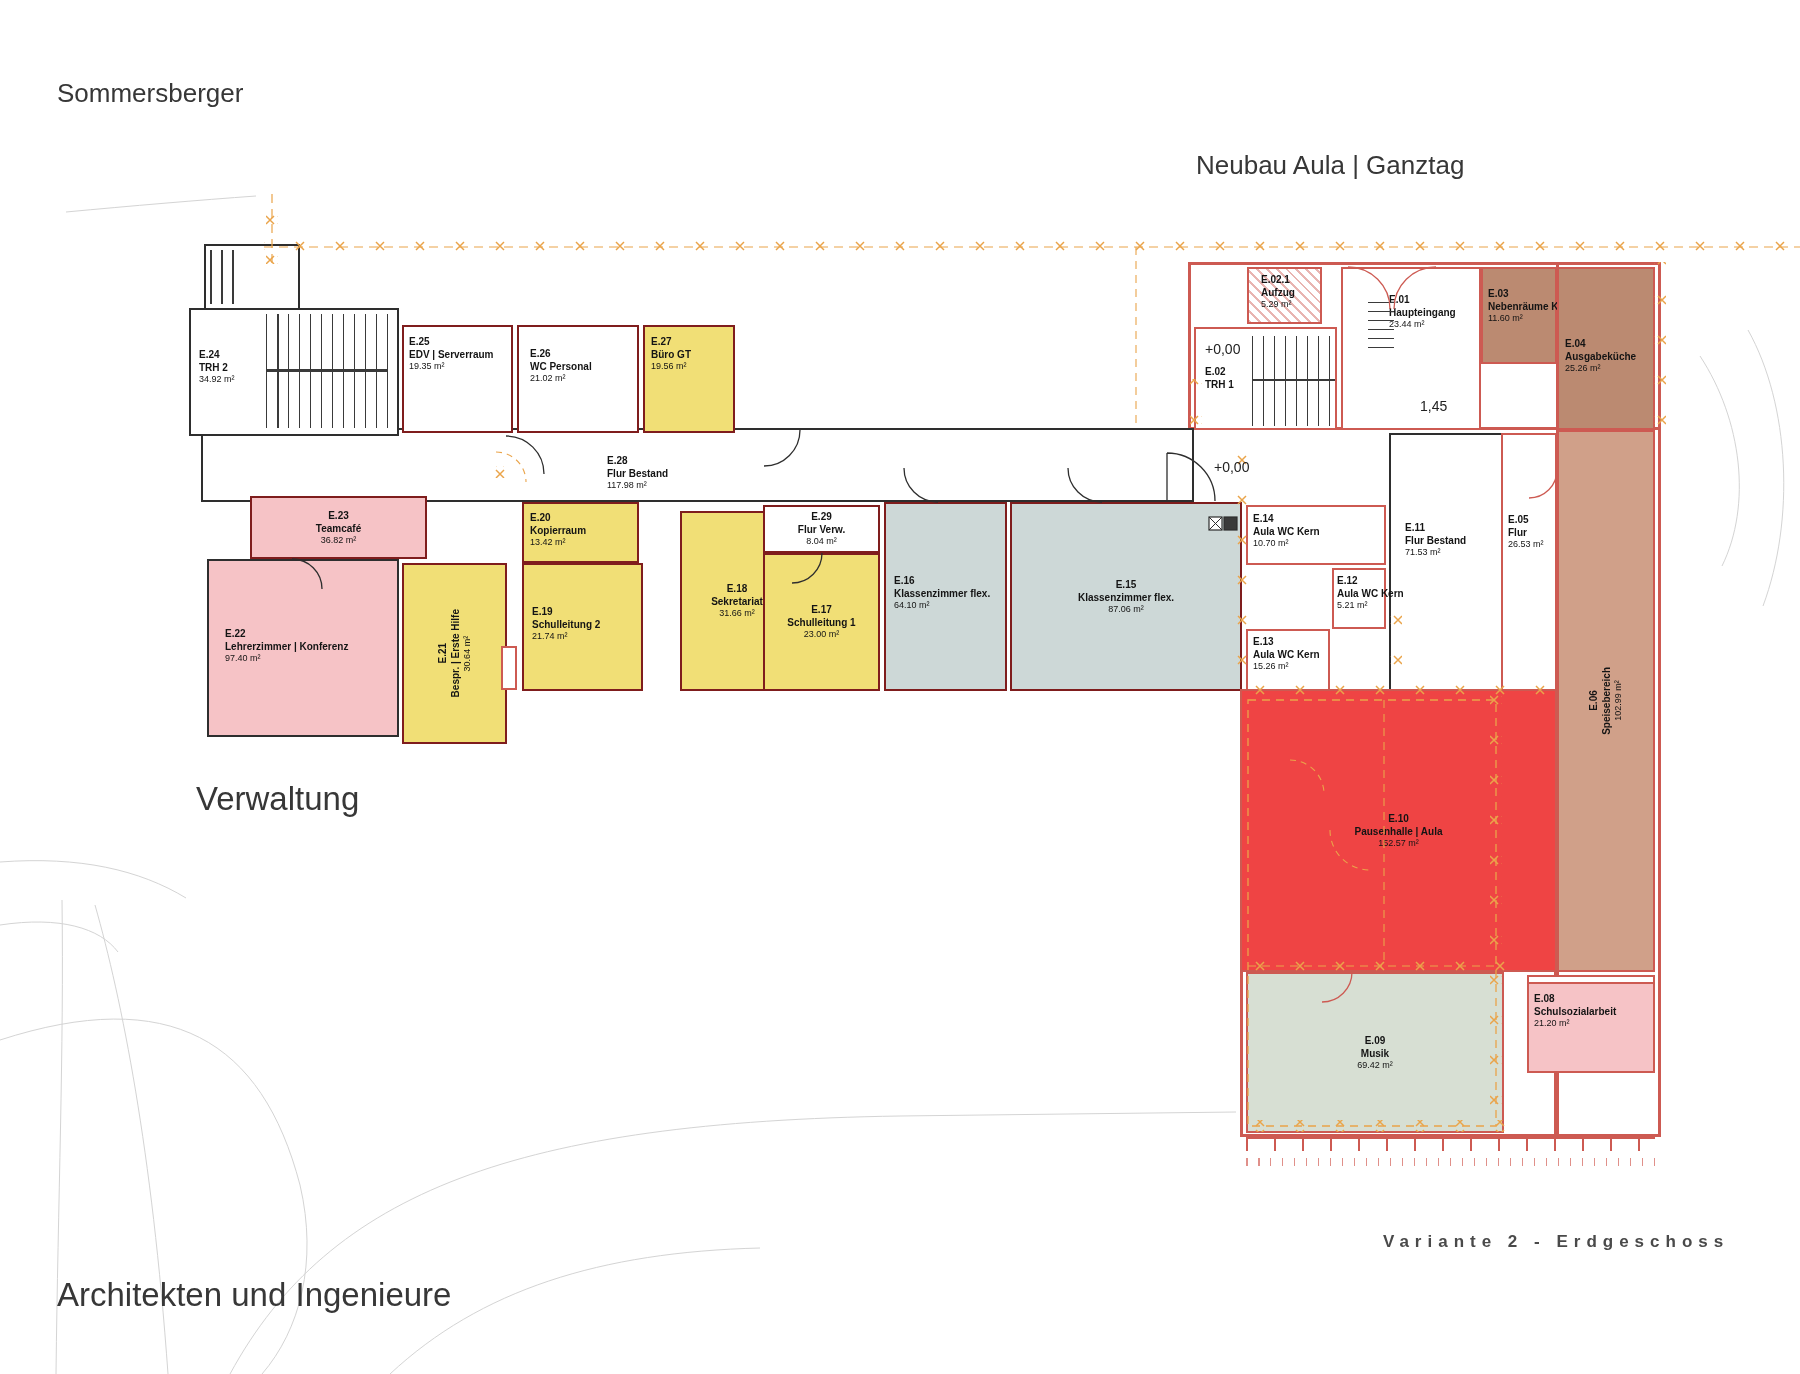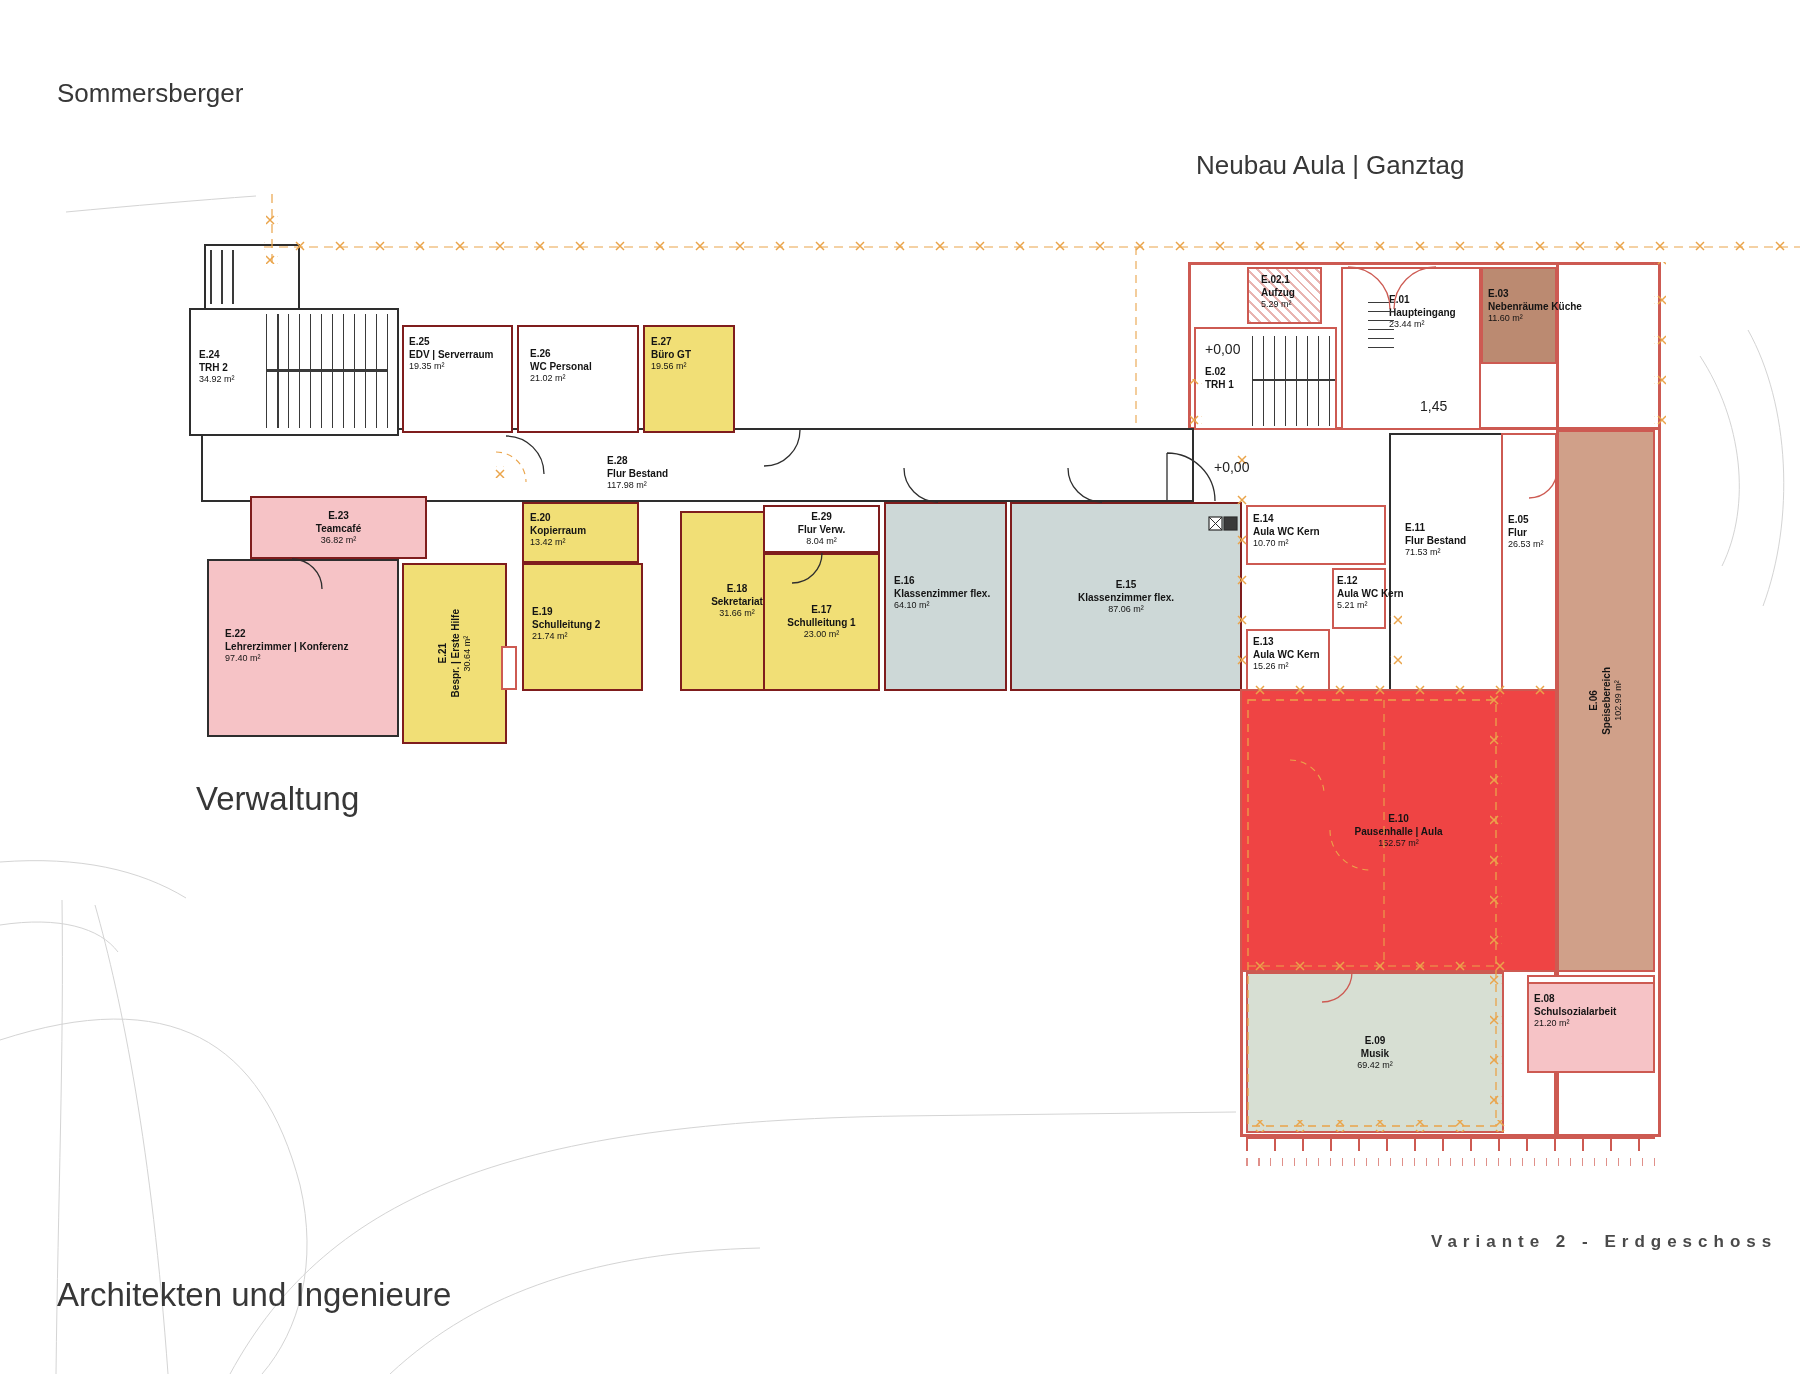--- a/index.html
+++ b/index.html
@@ -32,21 +32,21 @@
   .center .lbl { position:static; }
   .vert .lbl { writing-mode:vertical-rl; transform:rotate(180deg); }
 
   .stairs { position:absolute; background:repeating-linear-gradient(90deg,#3a3a3a 0 1.5px,transparent 1.5px 11px); }
   .stairs-h { position:absolute; background:repeating-linear-gradient(0deg,#3a3a3a 0 1.5px,transparent 1.5px 9px); }
   .stairmid { position:absolute; background:#3a3a3a; }
 
   .title { position:absolute; color:#373737; }
   .t-big { font-size:26px; }
   .t-mid { font-size:33px; }
-  .t-variant { font-size:17px; letter-spacing:6px; color:#4a4a4a; font-weight:bold;margin-left:48px; }
+  .t-variant { font-size:17px; letter-spacing:6px; color:#4a4a4a; font-weight:bold; }
 
   .lvl { position:absolute; font-size:14px; color:#222; white-space:nowrap; }
 
   .colstrip { position:absolute; background:repeating-linear-gradient(90deg,#cd5a52 0 2.5px,transparent 2.5px 28px); border-top:2px solid #cd5a52; }
   .tickstrip { position:absolute; background:repeating-linear-gradient(90deg,#e0908a 0 1.5px,transparent 1.5px 12px); }
   .niche { position:absolute; border:2px solid #cd5a52; background:#fff; }
   .porch { position:absolute; border:2.5px solid #2e2e2e; background:#fff; }
 </style>
 </head>
 <body>
@@ -248,20 +248,27 @@
       <span class="rarea">23.44 m²</span>
     </div>
   </div>
   <div class="stairs-h" style="left:1368px;top:301px;width:26px;height:47px"></div>
 
   <div class="room nb brown" style="left:1481px;top:267px;width:76px;height:97px">
     <div class="lbl" style="left:5px;top:18px">
       <span class="rid">E.03</span>
       <span class="rname">Nebenräume Küche</span>
       <span class="rarea">11.60 m²</span>
+    </div>
+  </div>
+  <div class="room nb brown" style="left:1557px;top:267px;width:98px;height:163px">
+    <div class="lbl" style="left:6px;top:68px">
+      <span class="rid">E.04</span>
+      <span class="rname">Ausgabeküche</span>
+      <span class="rarea">25.26 m²</span>
     </div>
   </div>
 
   <div class="room nb tan center vert" style="left:1557px;top:430px;width:98px;height:542px">
     <div class="lbl">
       <span class="rid">E.06</span>
       <span class="rname">Speisebereich</span>
       <span class="rarea">102.99 m²</span>
     </div>
   </div>

